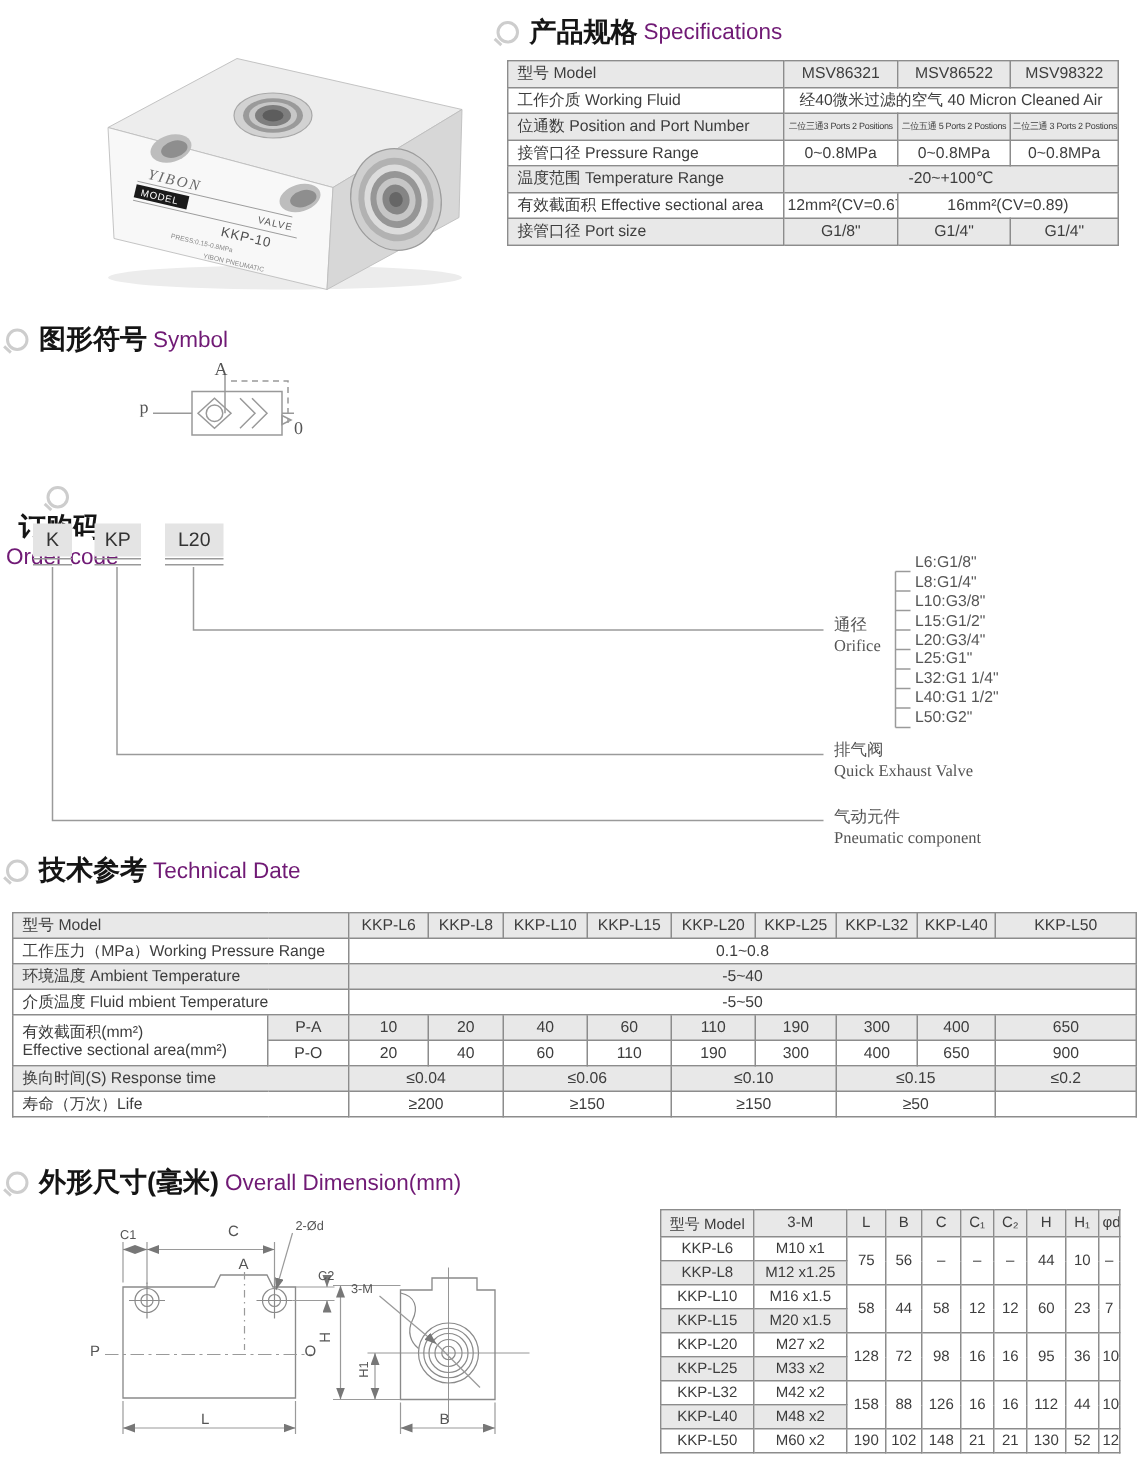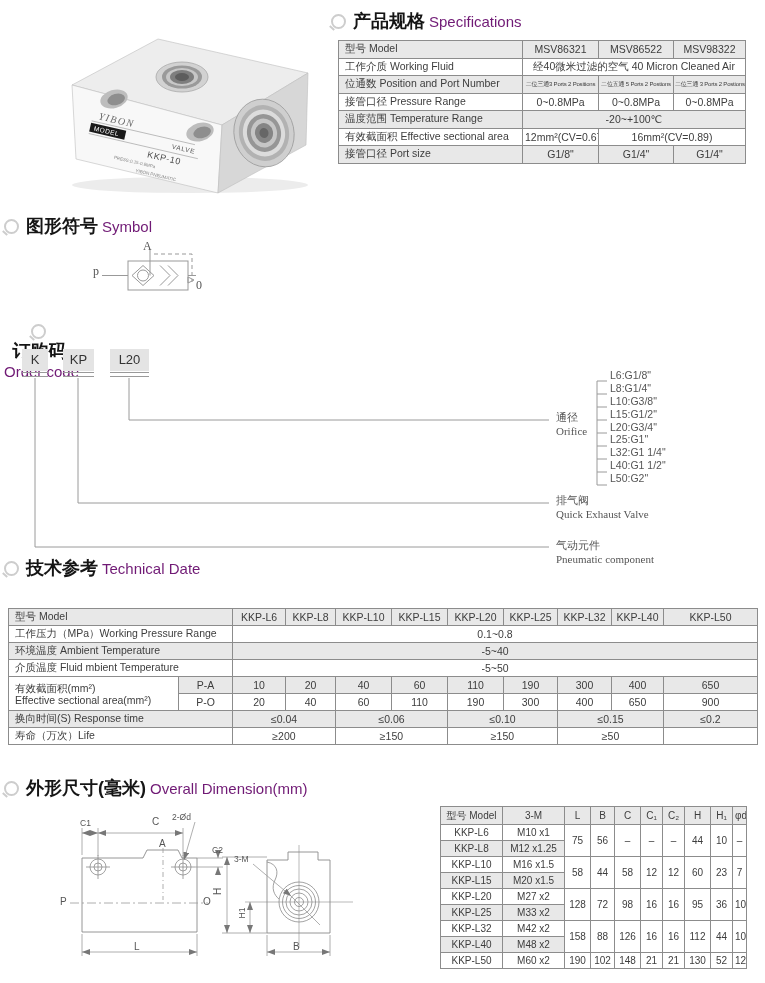--- a/index.html
+++ b/index.html
@@ -210,21 +210,21 @@
 </div>
 <div class="tl" style="left:556px;top:494px;">
   <div>排气阀</div>
   <div>Quick Exhaust Valve</div>
 </div>
 <div class="tl" style="left:556px;top:539px;">
   <div>气动元件</div>
   <div>Pneumatic component</div>
 </div>
 
-<div class="sec" style="left:4px;top:558px;">
+<div class="sec" style="left:4px;top:570px;">
   <span class="mag"></span>
   <span class="zh">技术参考</span>
   <span class="en">Technical Date</span>
 </div>
 
 <table class="tech" style="left:8px;top:608px;width:749px;">
   <colgroup>
     <col style="width:170px">
       <col style="width:54px">
       <col style="width:53px">
@@ -374,21 +374,21 @@
     <line x1="219" y1="137" x2="219" y2="158"></line>
     <line x1="282" y1="137" x2="282" y2="158"></line>
     <line x1="219" y1="154" x2="282" y2="154" marker-start="url(#ar)" marker-end="url(#ar)"></line>
     <line x1="205" y1="66" x2="243" y2="98" marker-end="url(#ar)"></line>
     <line x1="243" y1="98" x2="272" y2="127"></line>
   </g>
 </svg>
 
 <span class="dl dls" style="left:80px;top:818px;">C1</span>
 <span class="dl" style="left:152px;top:816px;">C</span>
-<span class="dl dls" style="left:172px;top:812px;">2-Ød</span>
+<span class="dl dls" style="left:197px;top:812px;">2-Ød</span>
 <span class="dl" style="left:159px;top:838px;">A</span>
 <span class="dl dls" style="left:212px;top:845px;">C2</span>
 <span class="dl" style="left:60px;top:896px;">P</span>
 <span class="dl" style="left:203px;top:896px;">O</span>
 <span class="dl" style="left:134px;top:941px;">L</span>
 <span class="dl rot" style="left:214px;top:886px;">H</span>
 <span class="dl dls rot" style="left:237px;top:908px;">H1</span>
 <span class="dl dls" style="left:234px;top:854px;">3-M</span>
 <span class="dl" style="left:293px;top:941px;">B</span>
 

